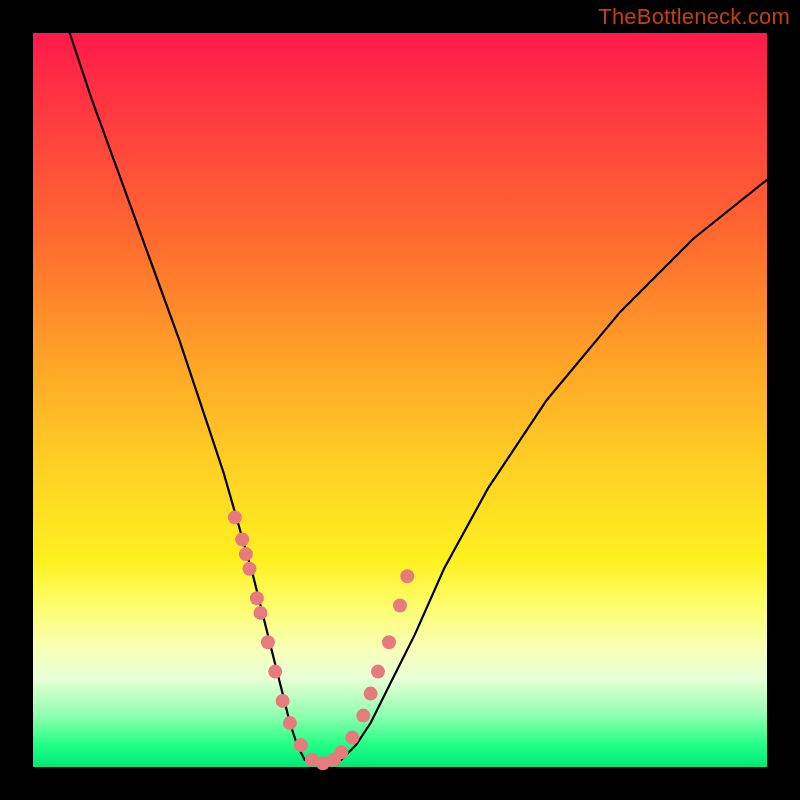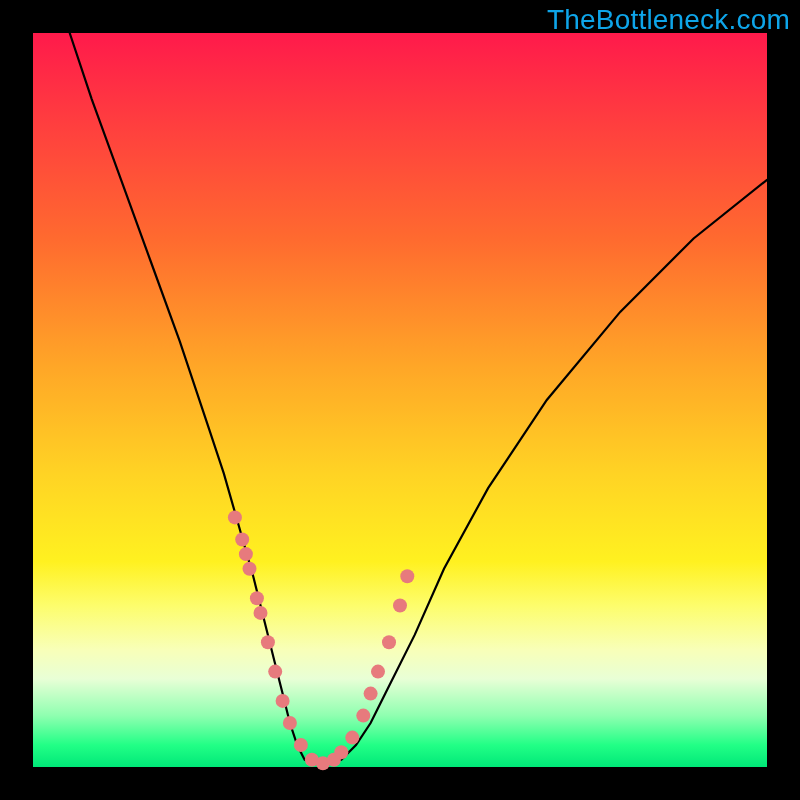--- a/index.html
+++ b/index.html
@@ -14,22 +14,22 @@
   .frame {
     position: relative;
     width: 800px;
     height: 800px;
     background: #000;
   }
   .watermark {
     position: absolute;
     top: 4px;
     right: 10px;
-    color: #0ea5e9;
-    font-size: 28px;
+    color: #c2410c;
+    font-size: 22px;
     font-weight: 500;
     letter-spacing: 0.2px;
     user-select: none;
     text-align: center;
   }
   .plot-area {
     position: absolute;
     left: 33px;
     top: 33px;
     width: 734px;

